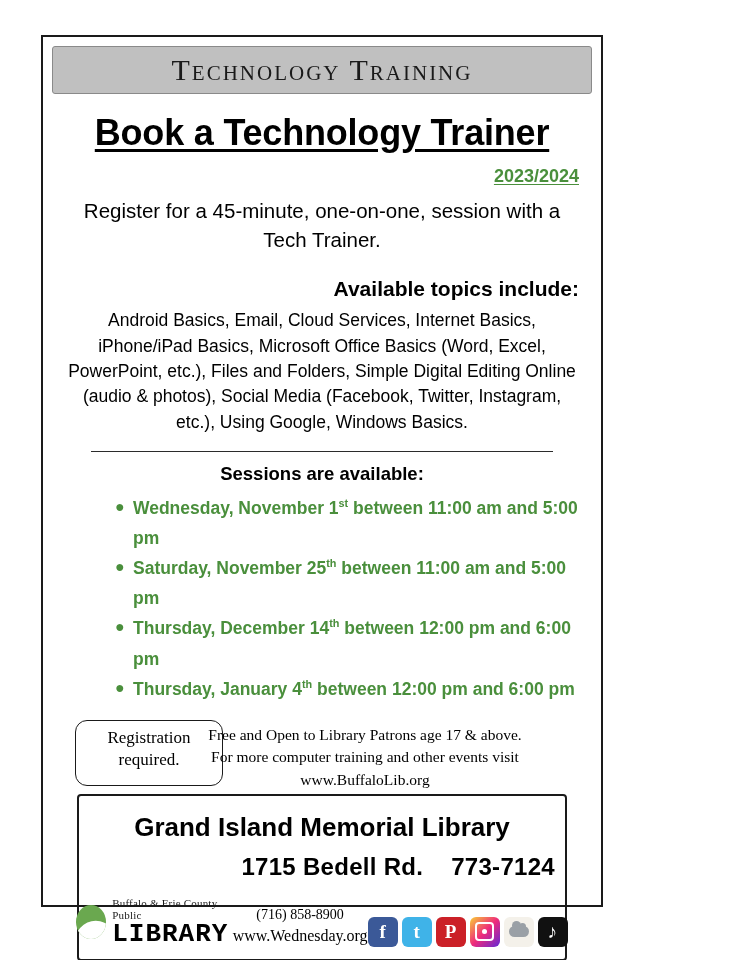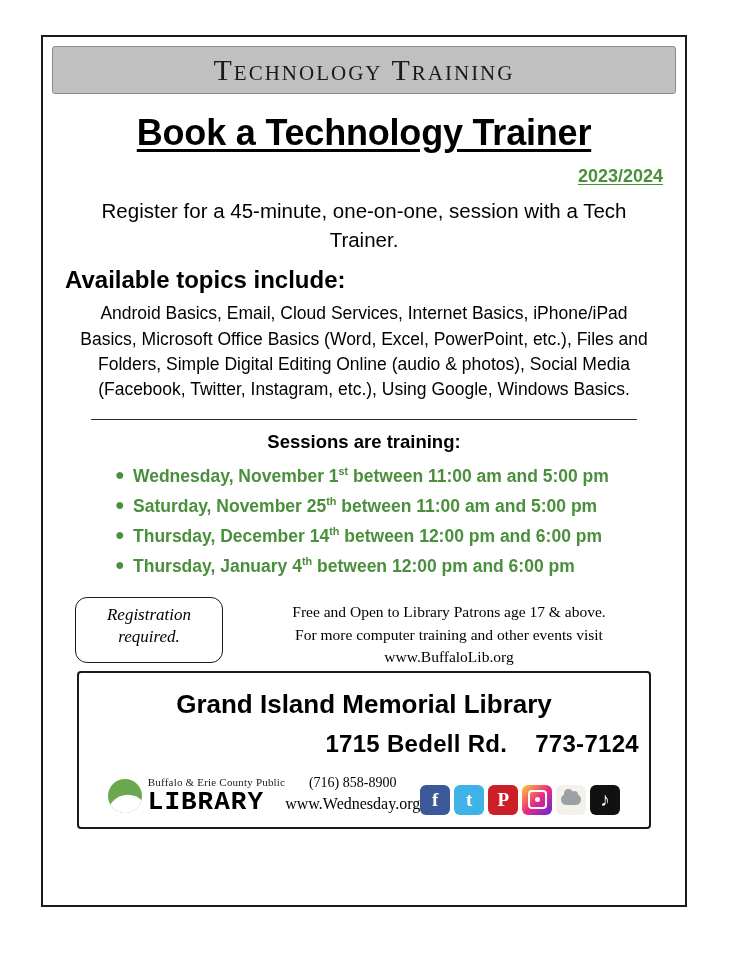--- a/index.html
+++ b/index.html
@@ -20,21 +20,21 @@
     width: 729px;
     height: 960px;
     background: #ffffff;
   }
 
   
   .flyer {
     position: absolute;
     left: 41px;
     top: 35px;
-    width: 646px;
+    width: 562px;
     height: 872px;
     border: 2px solid #1a1a1a;
     box-sizing: border-box;
     background: #ffffff;
   }
 
   
   .header-bar {
     margin: 9px 9px 0 9px;
     height: 46px;
@@ -80,23 +80,23 @@
 
   .intro {
     margin: 9px auto 0 auto;
     text-align: center;
     font-size: 20.5px;
     line-height: 1.42;
     max-width: 560px;
   }
 
   .topics-heading {
-    margin-top: 12px;
-    text-align: left;
-    font-size: 24px;
+    margin-top: 23px;
+    text-align: right;
+    font-size: 21px;
     font-weight: bold;
   }
 
   .topics-body {
     margin: 7px auto 0 auto;
     text-align: center;
     font-size: 17.5px;
     line-height: 1.45;
     max-width: 580px;
   }
@@ -150,21 +150,20 @@
     left: 10px;
     top: 0;
     width: 138px;
     padding: 6px 4px 14px 4px;
     border: 1.5px solid #1a1a1a;
     border-radius: 12px;
     text-align: center;
     font-family: "Liberation Serif", serif;
     font-size: 17px;
     line-height: 1.3;
-    font-style: italic;
   }
   .free-text {
     position: absolute;
     right: 4px;
     top: 4px;
     width: 420px;
     text-align: center;
     font-family: "Liberation Serif", serif;
     font-size: 15.5px;
     line-height: 1.45;
@@ -305,21 +304,21 @@
 
       <div class="year">2023/2024</div>
 
       <div class="intro">Register for a 45-minute, one-on-one, session with a Tech Trainer.</div>
 
       <div class="topics-heading">Available topics include:</div>
       <div class="topics-body">Android Basics, Email, Cloud Services, Internet Basics, iPhone/iPad Basics, Microsoft Office Basics (Word, Excel, PowerPoint, etc.), Files and Folders, Simple Digital Editing Online (audio &amp; photos), Social Media (Facebook, Twitter, Instagram, etc.), Using Google, Windows Basics.</div>
 
       <hr class="divider">
 
-      <div class="sessions-heading">Sessions are training:</div>
+      <div class="sessions-heading">Sessions are available:</div>
 
       <ul class="sessions">
         <li>
           <span class="bullet">●</span>
           <span>Wednesday, November 1</span><sup class="ord">st</sup><span> between 11:00 am and 5:00 pm</span>
         </li>
         <li>
           <span class="bullet">●</span>
           <span>Saturday, November 25</span><sup class="ord">th</sup><span> between 11:00 am and 5:00 pm</span>
         </li>

